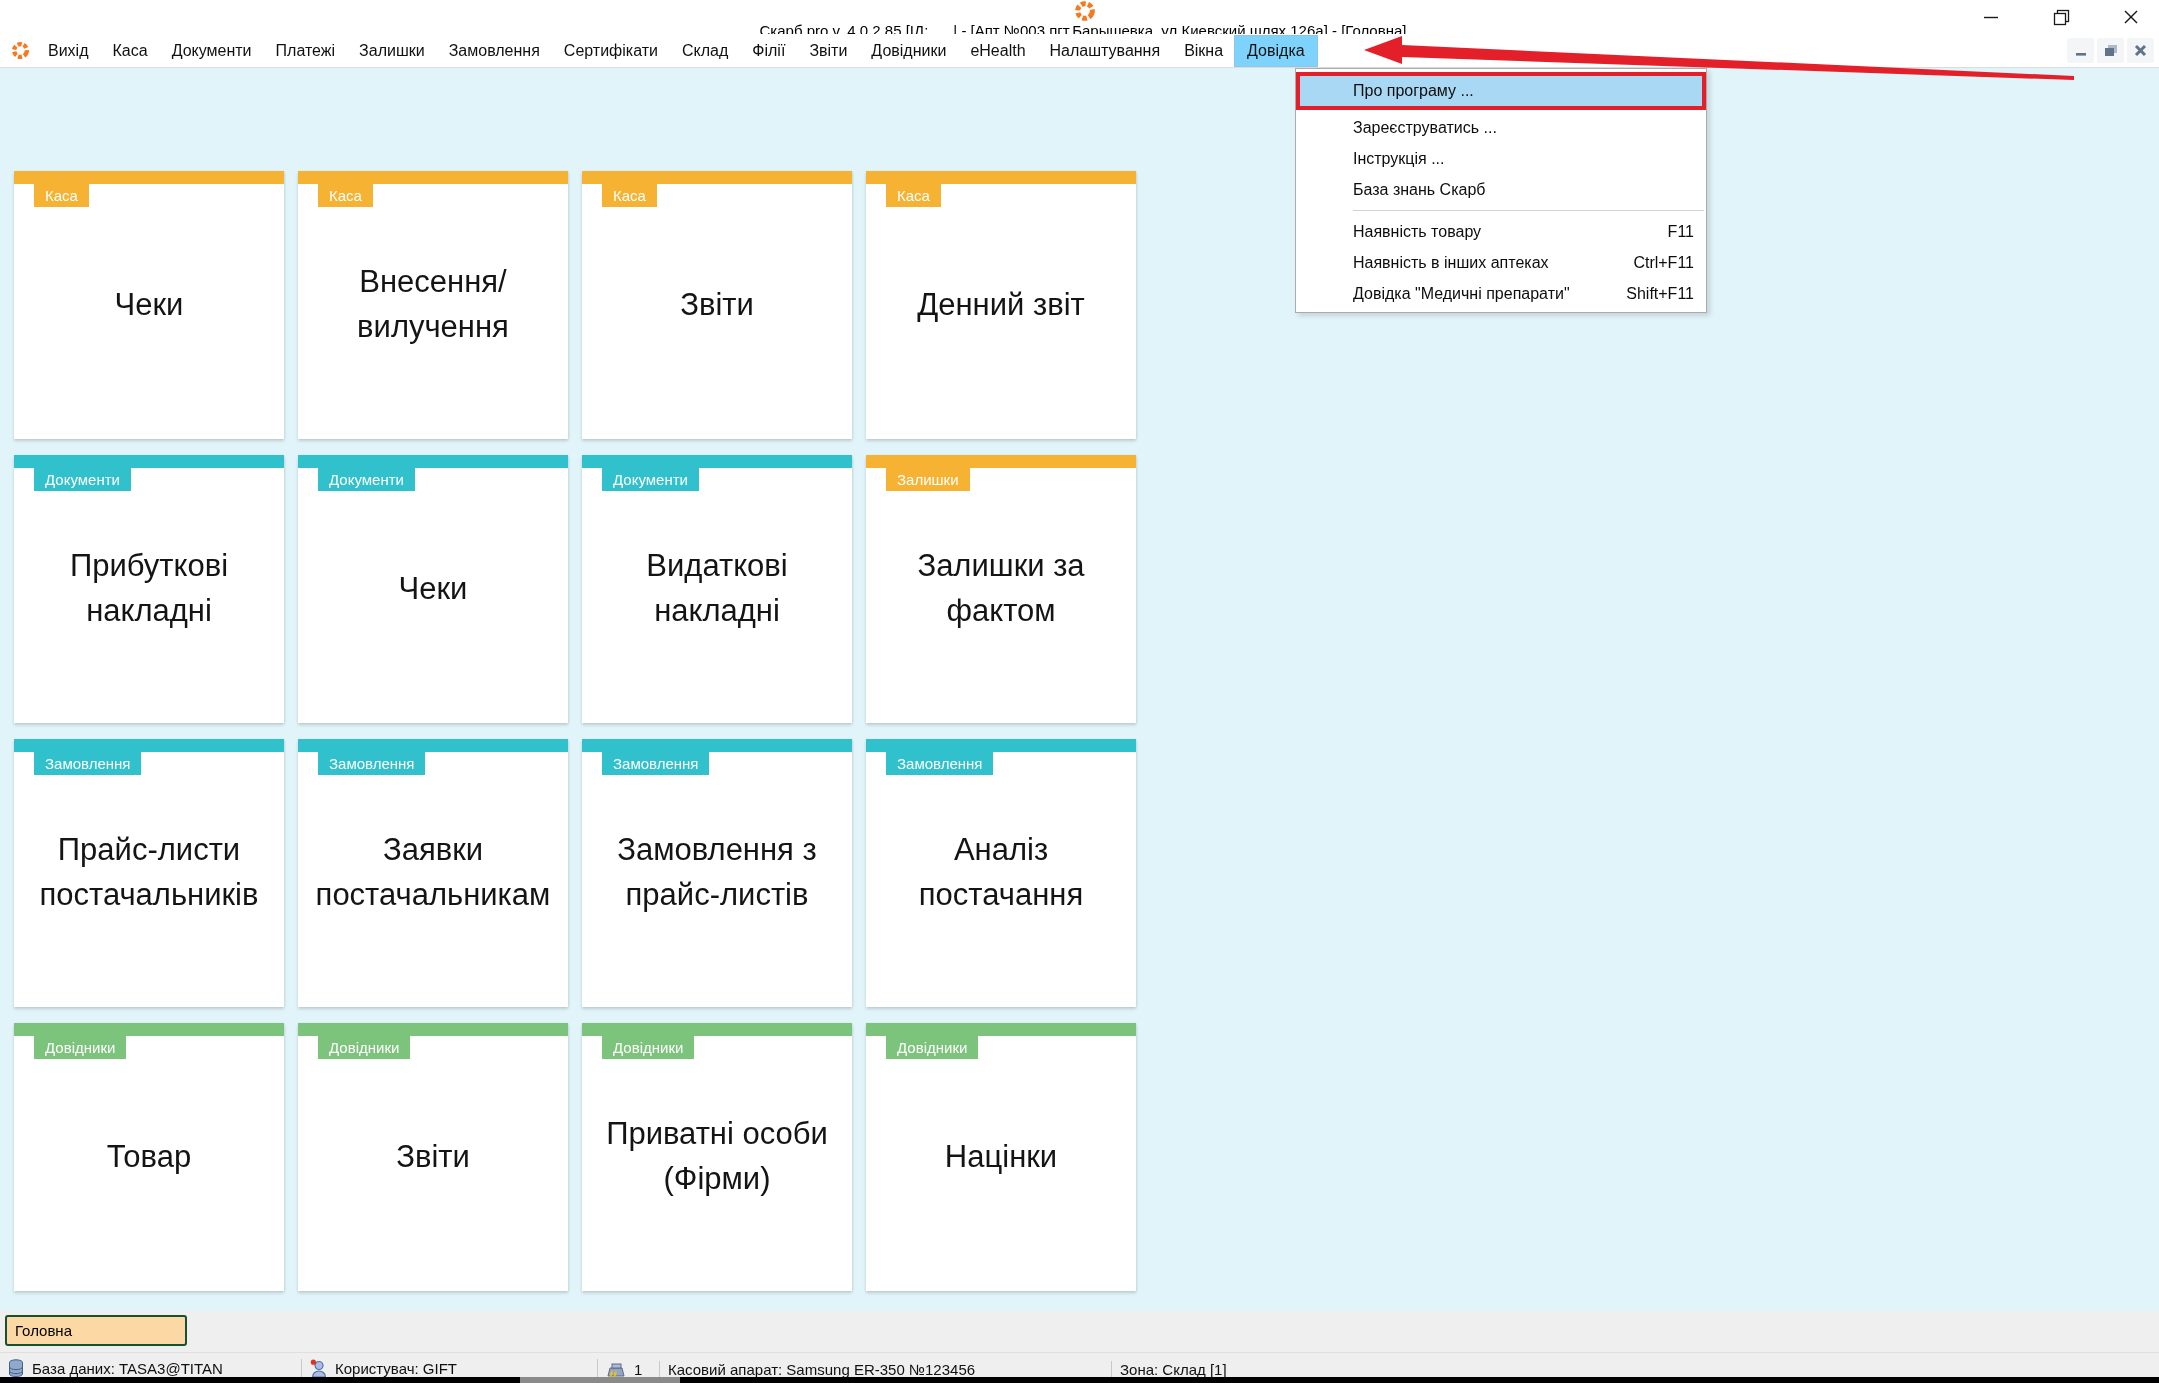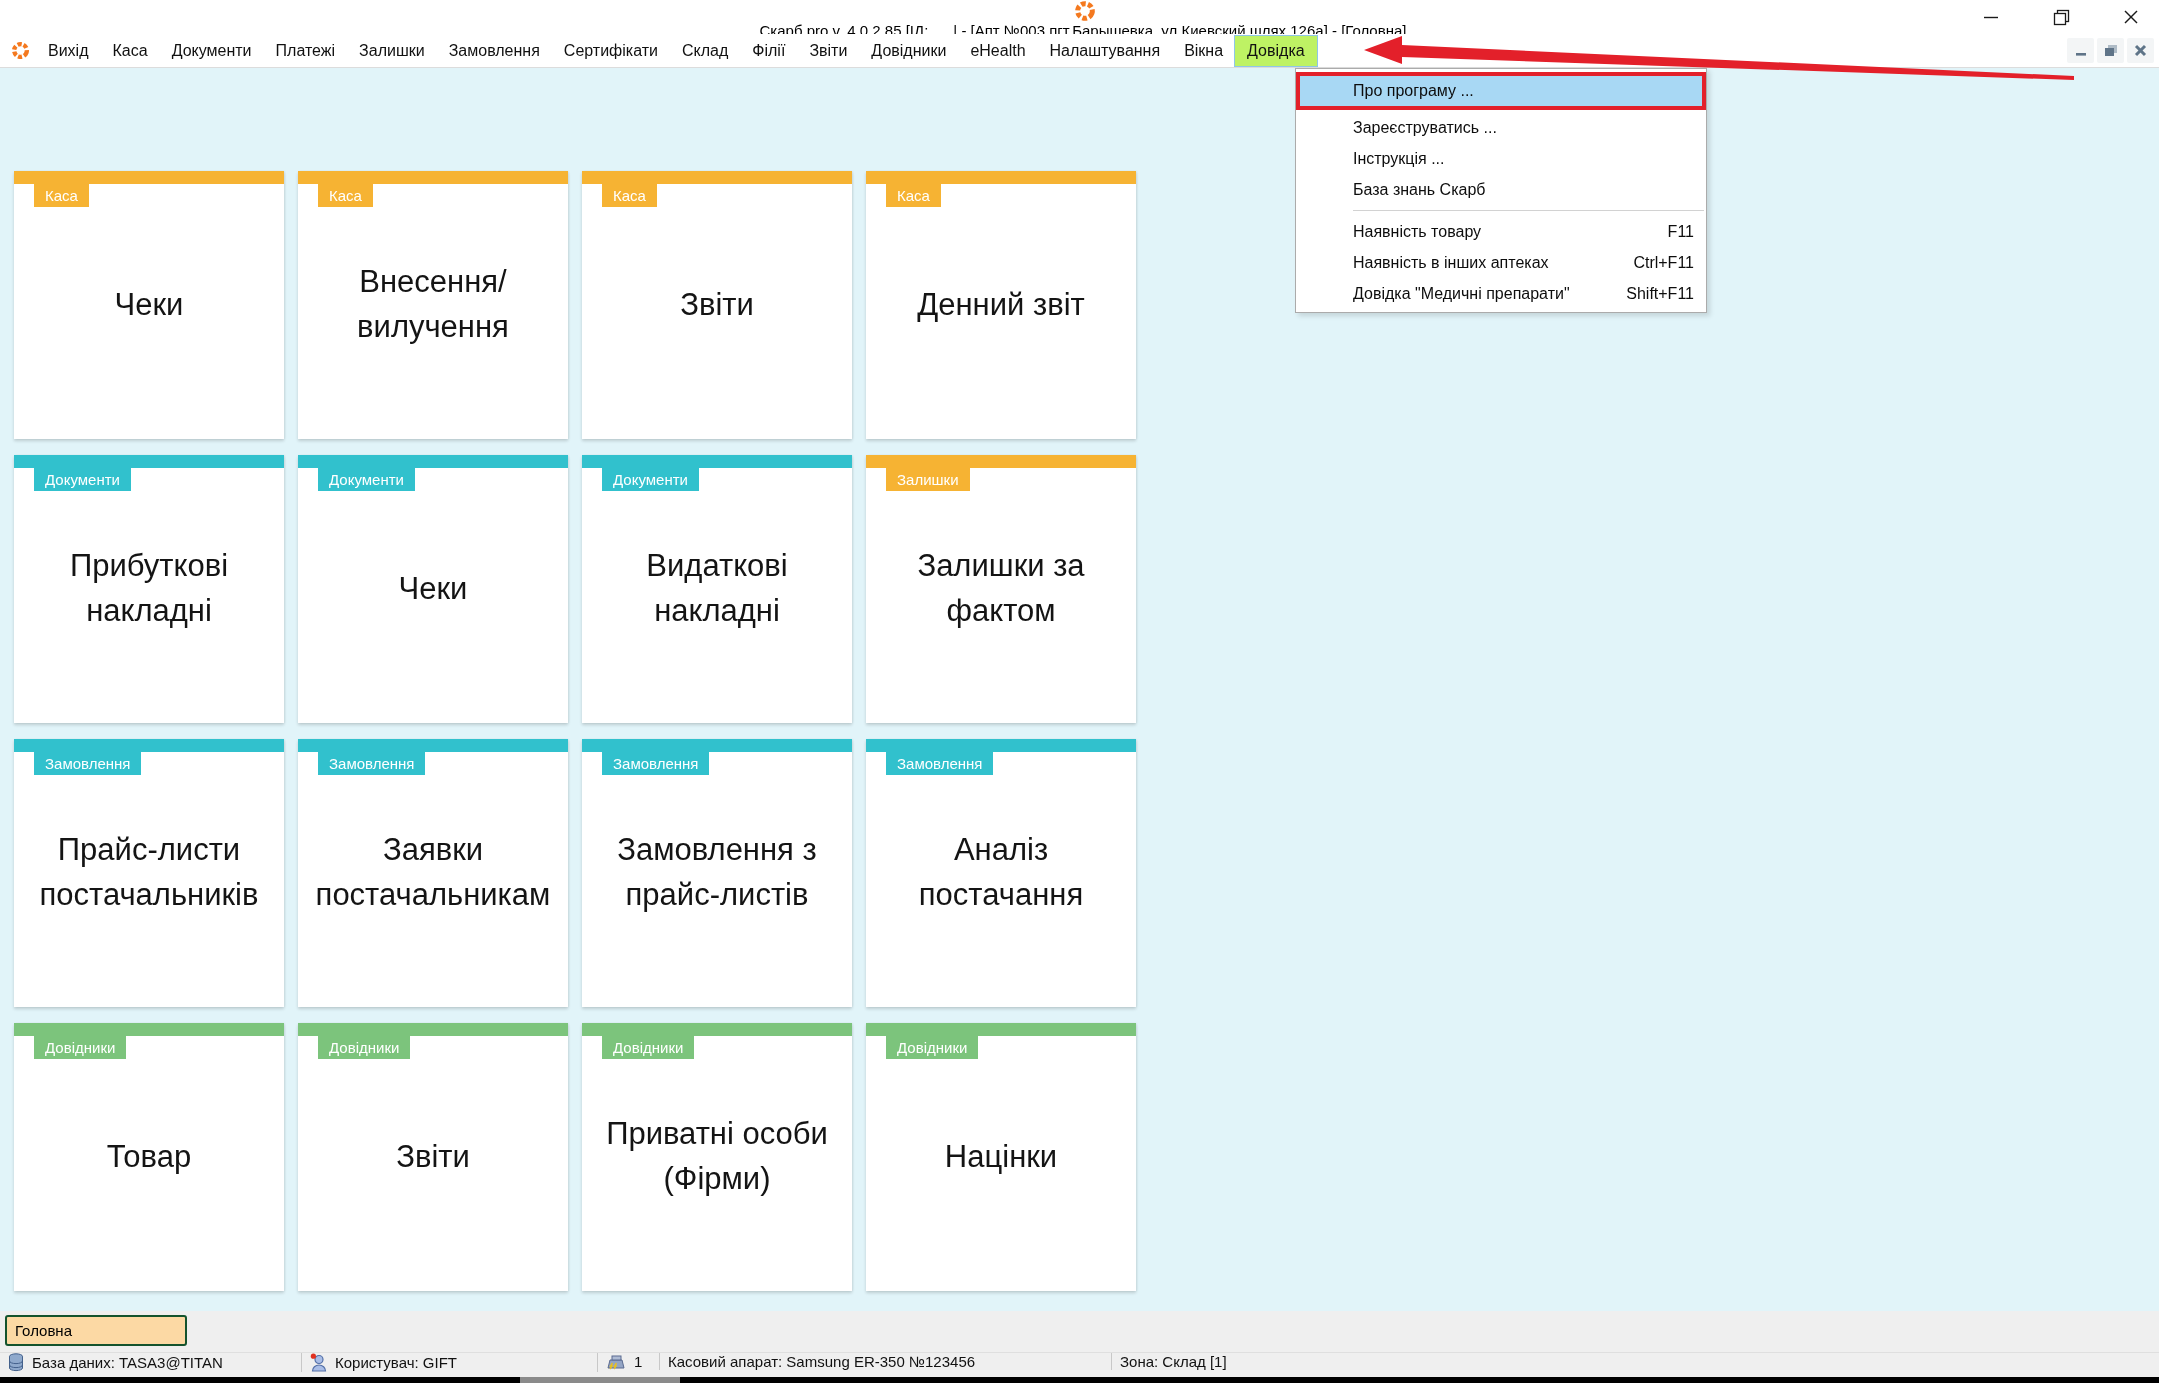--- a/index.html
+++ b/index.html
@@ -18,21 +18,21 @@
   .win-controls { position:absolute; right:18px; top:0; height:34px; display:flex; align-items:center; gap:50px; }
   .wc { width:20px; height:20px; display:flex; align-items:center; justify-content:center; cursor:default; }
   
   .menubar {
     position:absolute; left:0; top:34px; width:100%; height:34px;
     background:#ffffff; display:flex; align-items:center; border-bottom:1px solid #dcdcdc;
   }
   .menubar .logo { width:19px; height:19px; }
   .menu-items { display:flex; align-items:center; margin-left:6px; }
   .menu-item { padding:6px 12px; font-size:16px; color:#111; white-space:nowrap; }
-  .menu-item.active { background:#bef264; outline:1px solid #8FC6E8; }
+  .menu-item.active { background:#7dd3fc; outline:1px solid #8FC6E8; }
   .mdi-controls { position:absolute; right:5px; top:4px; display:flex; gap:3px; }
   .mdi-btn { width:27px; height:25px; background:#f3f5f6; display:flex; align-items:center; justify-content:center; border-radius:2px; }
   
   .quick-header {
     position:absolute; left:14px; top:96px; width:1124px; height:60px; background:#ffffff;
     display:flex; align-items:center; box-shadow:0 1px 2px rgba(0,0,0,0.10);
   }
   .quick-header span { margin-left:22px; font-size:42px; color:#0d0d0d; letter-spacing:0.5px; }
   .tile-grid {
     position:absolute; left:14px; top:171px; width:1124px;
@@ -71,21 +71,21 @@
   
   .tabstrip { position:absolute; left:0; top:1311px; width:100%; height:41px; background:#EFEFEF; }
   .tab {
     position:absolute; left:5px; top:4px; width:182px; height:31px;
     background:#FCD9A4; border:2px solid #14532d; border-radius:3px;
     display:flex; align-items:center; padding-left:8px; font-size:15px; color:#000;
   }
   
   .statusbar {
     position:absolute; left:0; top:1352px; width:100%; height:26px; background:#EFEFEF;
-    border-top:1px solid #DFDFDF; display:flex; align-items:flex-start; font-size:15px; color:#111;
+    border-top:1px solid #DFDFDF; display:flex; align-items:flex-end; font-size:15px; color:#111;
   }
   .sb-seg { display:flex; align-items:center; gap:8px; padding-left:8px; border-right:1px solid #C8C8C8; }
   .sb-seg.last { border-right:none; flex:1; }
   .sb-db   { width:302px; }
   .sb-user { width:296px; }
   .sb-reg  { width:62px; }
   .sb-kasa { width:452px; }
   .sb-icon { flex:0 0 auto; display:flex; align-items:center; }
   
   .bottom-strip { position:absolute; left:0; top:1377px; width:100%; height:6px; background:#000000; }

